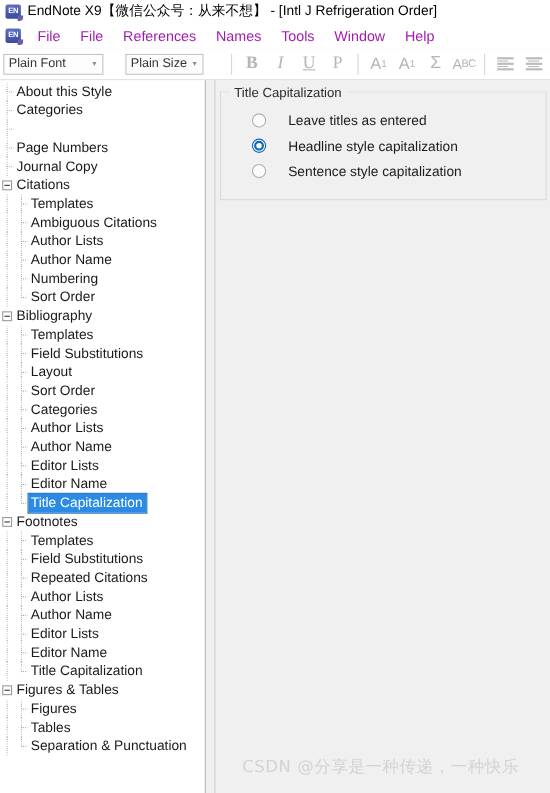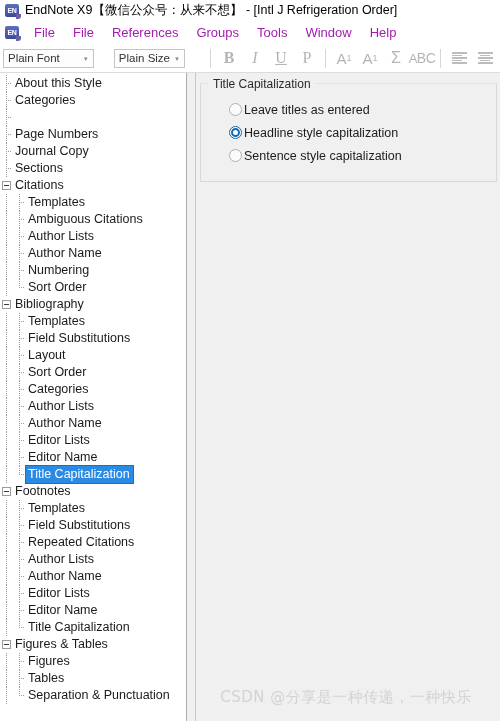--- a/index.html
+++ b/index.html
@@ -147,21 +147,21 @@
     user-select: none;
   }
   .tb-btn.bold { font-weight: bold; font-family: "Liberation Serif", serif; font-size: 16px; }
   .tb-btn.ital { font-style: italic; font-family: "Liberation Serif", serif; font-size: 16px; }
   .tb-btn.undl { text-decoration: underline; font-family: "Liberation Serif", serif; font-size: 16px; }
   .tb-btn.plain { font-family: "Liberation Serif", serif; font-size: 16px; }
   .tb-btn .sup { font-size: 9px; vertical-align: super; }
   .tb-btn .sub { font-size: 9px; vertical-align: sub; }
   .tb-btn.sigma { font-size: 16px; }
   .tb-btn.abc { font-size: 13px; letter-spacing: -0.5px; }
-  .tb-btn.abc .sm { font-size: 14px; }
+  .tb-btn.abc .sm { font-size: 10px; }
   .align-ico {
     width: 15px;
     height: 12px;
     display: flex;
     flex-direction: column;
     justify-content: space-between;
   }
   .align-ico i {
     display: block;
     height: 1.6px;
@@ -358,21 +358,21 @@
     position: absolute;
     left: 1px; top: 1px; right: 1px; bottom: 1px;
     border-radius: 50%;
     border: 2.6px solid #0f6cbd;
     box-sizing: border-box;
     background: #ffffff;
   }
   .radio-label {
     font-size: 12.5px;
     color: #1c1c1c;
-    margin-left: 2px;
+    margin-left: 20px;
     white-space: nowrap;
   }
 
   
   .watermark {
     position: absolute;
     left: 196px;
     bottom: 14px;
     width: 300px;
     text-align: center;
@@ -392,21 +392,21 @@
   <div class="titlebar">
     <div class="en-badge">EN</div>
     <div class="title-text">EndNote X9【微信公众号：从来不想】 - [Intl J Refrigeration Order]</div>
   </div>
 
   <div class="menubar">
     <div class="en-badge">EN</div>
     <div class="menu-item">File</div>
     <div class="menu-item">File</div>
     <div class="menu-item">References</div>
-    <div class="menu-item">Groups</div>
+    <div class="menu-item">Names</div>
     <div class="menu-item">Tools</div>
     <div class="menu-item">Window</div>
     <div class="menu-item">Help</div>
   </div>
 
   <div class="toolbar">
     <div class="combo font">
       <span class="combo-label">Plain Font</span>
       <span class="combo-arrow">▾</span>
     </div>
@@ -476,24 +476,20 @@
         </div>
         <div class="tree-row">
           <span class="elbow"></span>
           <span class="tree-label">Page Numbers</span>
         </div>
         <div class="tree-row">
           <span class="elbow"></span>
           <span class="tree-label">Journal Copy</span>
         </div>
         <div class="tree-row">
-          <span class="elbow"></span>
-          <span class="tree-label">Sections</span>
-        </div>
-        <div class="tree-row">
           <span class="expander minus">
             <span class="bx"></span>
           </span>
           <span class="tree-label">Citations</span>
         </div>
         <div class="tree-row">
           <span class="vline"></span>
           <span class="elbow"></span>
           <span class="tree-label">Templates</span>
         </div>

